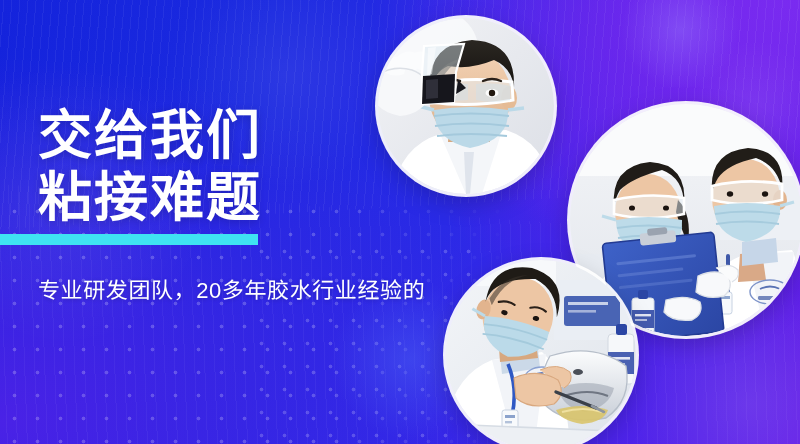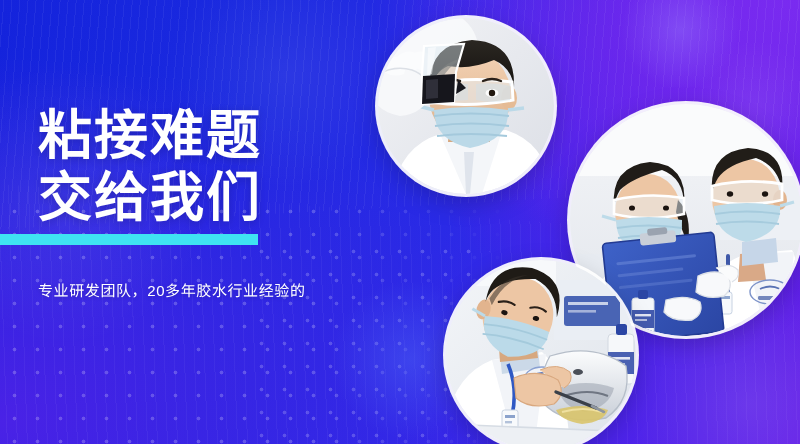--- a/index.html
+++ b/index.html
@@ -86,21 +86,21 @@
     position:absolute;
     left:0;top:234px;
     width:258px;height:11px;
     background:#3FE3F2;
     z-index:5;
   }
   .subcopy{
     position:absolute;left:38px;top:274px;
     z-index:6;
     color:#FFFFFF;
-    font-size:15px;
+    font-size:22px;
     line-height:34px;
     letter-spacing:0.6px;
     white-space:nowrap;
     text-shadow:0 1px 4px rgba(0,0,0,0.20);
   }
 
   
   .photo{
     position:absolute;border-radius:50%;overflow:hidden;
     z-index:4;
@@ -125,22 +125,22 @@
   <div class="bg-dots-2"></div>
   <div class="glow glow-c"></div>
   <div class="glow glow-d"></div>
   <div class="glow glow-e"></div>
   <div class="glow glow-f"></div>
 
   <div class="underline-bar"></div>
 
   <div class="copy">
     <div class="headline">
+      <span class="headline-line">交给我们</span>
       <span class="headline-line">粘接难题</span>
-      <span class="headline-line">交给我们</span>
     </div>
   </div>
 
   <div class="subcopy">
     <div>专业研发团队，20多年胶水行业经验的</div>
   </div>
 
   <div class="photo photo-top">
     <svg viewBox="0 0 176 176" preserveAspectRatio="xMidYMid slice" aria-hidden="true">
       <defs>

